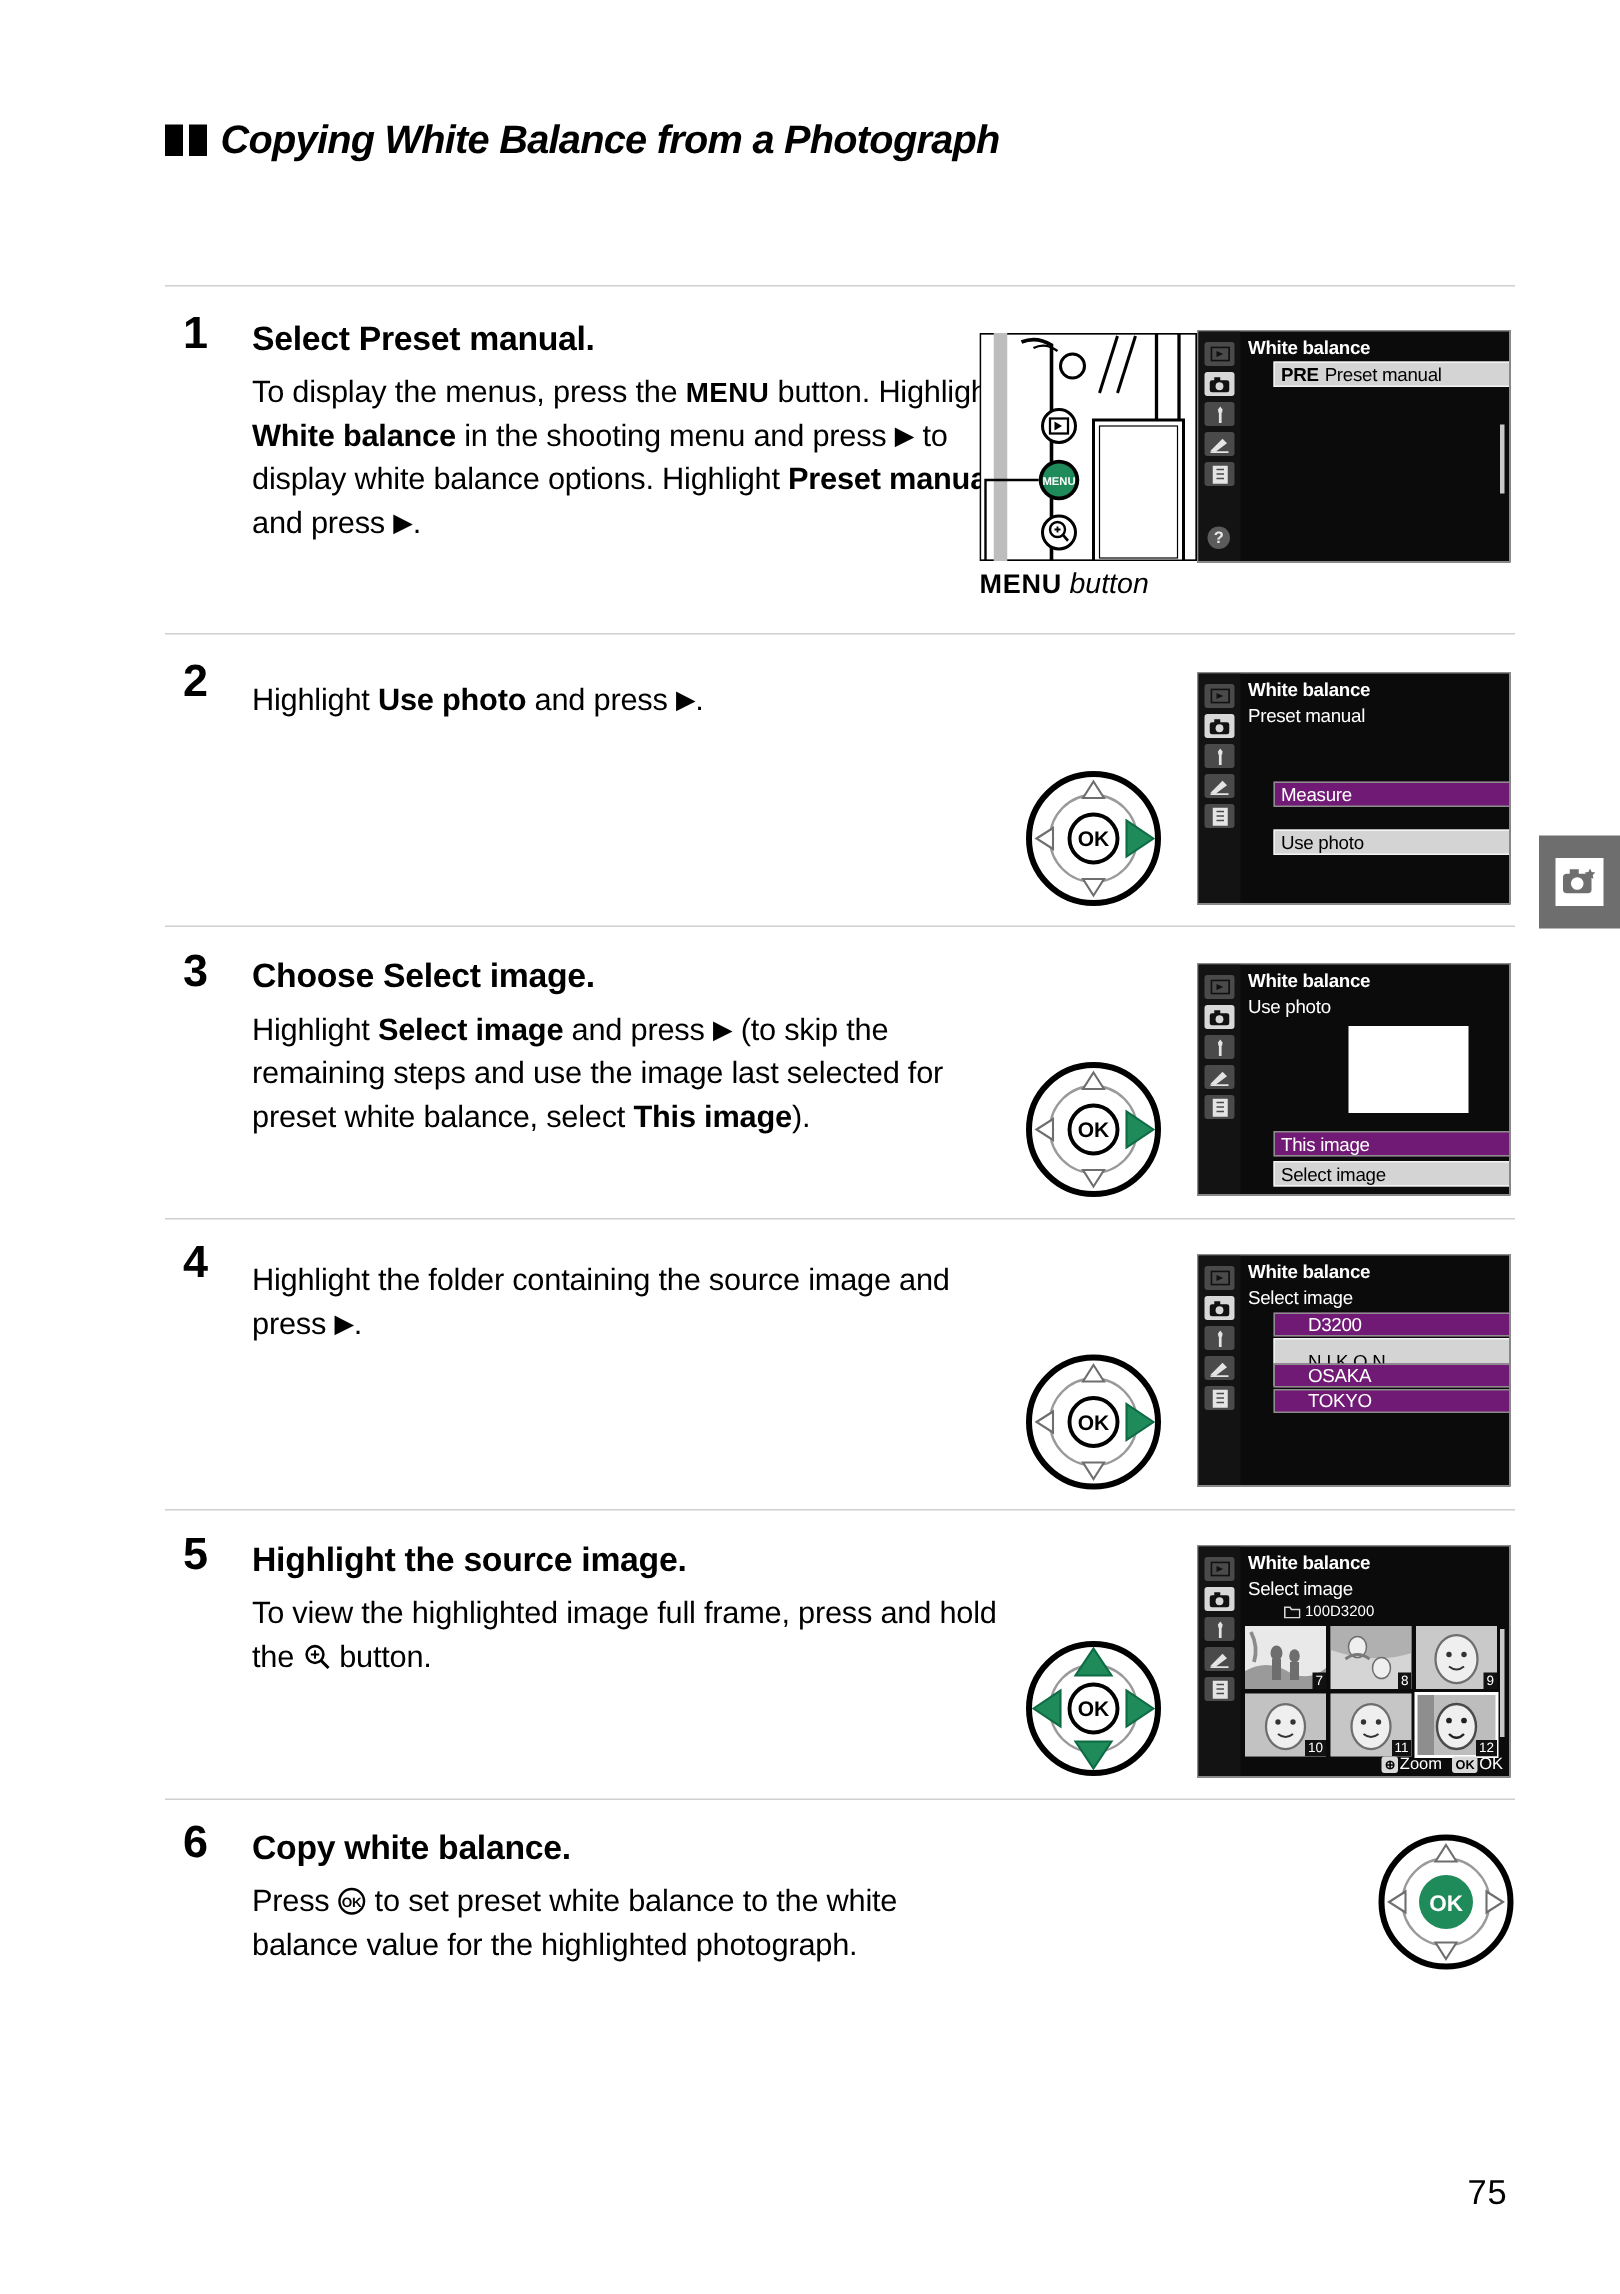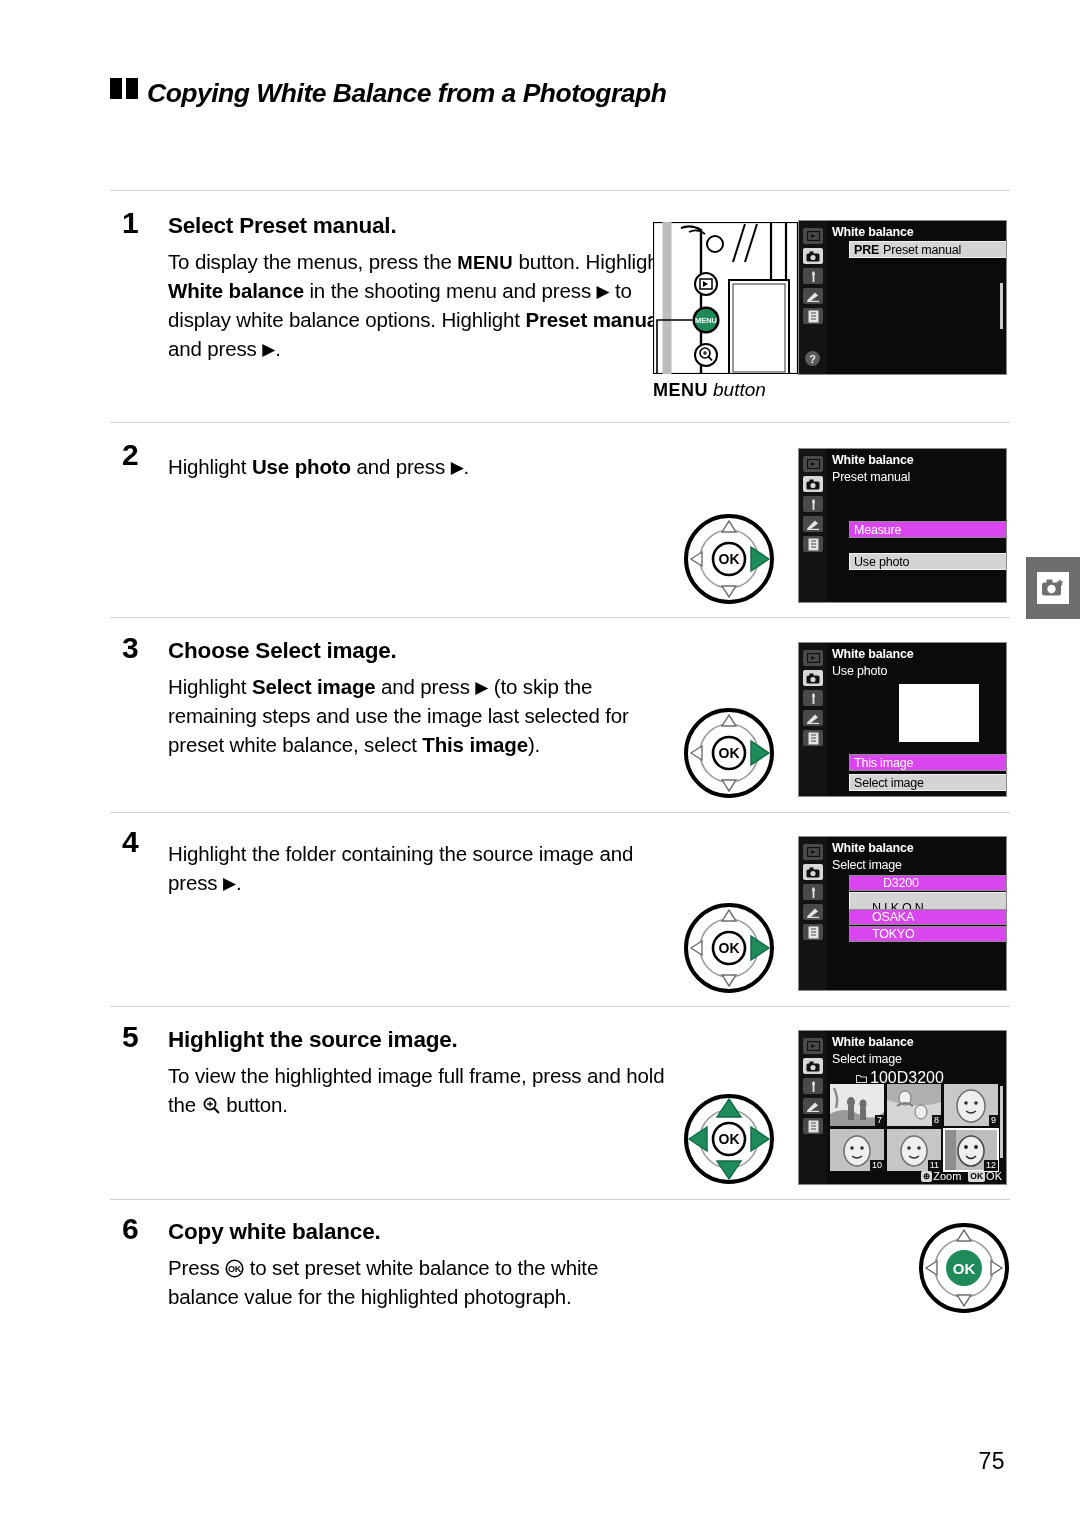--- a/index.html
+++ b/index.html
@@ -8,21 +8,21 @@
     background: #ffffff;
     font-family: "Liberation Sans", sans-serif;
     color: #000;
     overflow: hidden;
   }
   .page { position: relative; width: 1080px; height: 1529px; }
 
   
   .section-heading {
     position: absolute; left: 110px; top: 78px; width: 700px;
-    display: flex; gap: 9px;
+    display: flex; align-items: center; gap: 9px;
   }
   .head-marks { display: flex; gap: 4px; }
   .head-marks i { display: block; width: 12px; height: 21px; background: #000; }
   .section-heading h1 {
     font-size: 26.5px; font-weight: bold; font-style: italic;
     letter-spacing: -0.5px; white-space: nowrap;
   }
   .intro {
     position: absolute; left: 110px; top: 118px; width: 900px;
     font-size: 21px; line-height: 1.42; letter-spacing: -0.1px;
@@ -94,38 +94,38 @@
   .lcd-sub {
     position: absolute; left: 33px; top: 21px;
     color: #fff; font-size: 12.5px; letter-spacing: -0.2px;
   }
   .row {
     position: absolute; left: 31px; width: 173px; height: 17px;
     display: flex; align-items: center;
     font-size: 12.5px; letter-spacing: -0.2px; margin-left: 19px;
   }
   .row.sel-light { background: #d4d4d4; color: #000; border: 1px solid #f2f2f2; }
-  .row.sel-dark  { background: #d946ef; color: #fff; border: 1px solid #8d8d8d; }
+  .row.sel-dark  { background: #701a75; color: #fff; border: 1px solid #8d8d8d; }
   .row .lbl { padding-left: 4px; }
   .row .arr { margin-left: auto; margin-right: 4px; font-size: 9px; }
   .help-q {
     position: absolute; left: 6px; bottom: 8px;
     width: 15px; height: 15px; border-radius: 50%;
     background: #5b5b5b; color: #e8e8e8;
     font-size: 11px; font-weight: bold;
     display: flex; align-items: center; justify-content: center;
   }
   .scrollbar {
     position: absolute; right: 3px; width: 3px; background: #c9c9c9;
   }
   .preview-box {
     position: absolute; background: #ffffff;
   }
   .folder-line {
-    position: absolute; left: 33px; color: #fff; font-size: 16px;
+    position: absolute; left: 33px; color: #fff; font-size: 10px;
     display: flex; align-items: center; gap: 3px; padding-left: 24px;
   }
   .thumbgrid {
     position: absolute; left: 31px; display: grid;
     grid-template-columns: repeat(3, 54px);
     grid-template-rows: repeat(2, 42px);
     gap: 3px;
   }
   .thumb {
     position: relative; background: #b9b9b9; overflow: hidden;
@@ -463,21 +463,21 @@
       <div class="sideicon">
           <svg width="11" height="13">
             <rect x="0.5" y="0.5" width="10" height="12" fill="#e4e4e4"></rect>
             <path d="M3 3 h5 M3 6 h5 M3 9 h5" stroke="#4a4a4a" stroke-width="1"></path>
           </svg>
         </div>
     </div>
     <div class="lcd-title">White balance</div>
     <div class="lcd-sub">Select image</div>
     <div class="row sel-dark" style="top:38px; height:16px">
-      <span class="lbl" style="padding-left:33px">D3200</span>
+      <span class="lbl" style="padding-left:22px">D3200</span>
       <span class="arr"></span>
     </div>
     <div class="row sel-light" style="top:55px; height:32px">
       <span class="lbl" style="padding-left:22px">N I K O N</span>
       <span class="arr">▸</span>
     </div>
     <div class="row sel-dark" style="top:72px; height:16px">
       <span class="lbl" style="padding-left:22px">OSAKA</span>
       <span class="arr"></span>
     </div>

